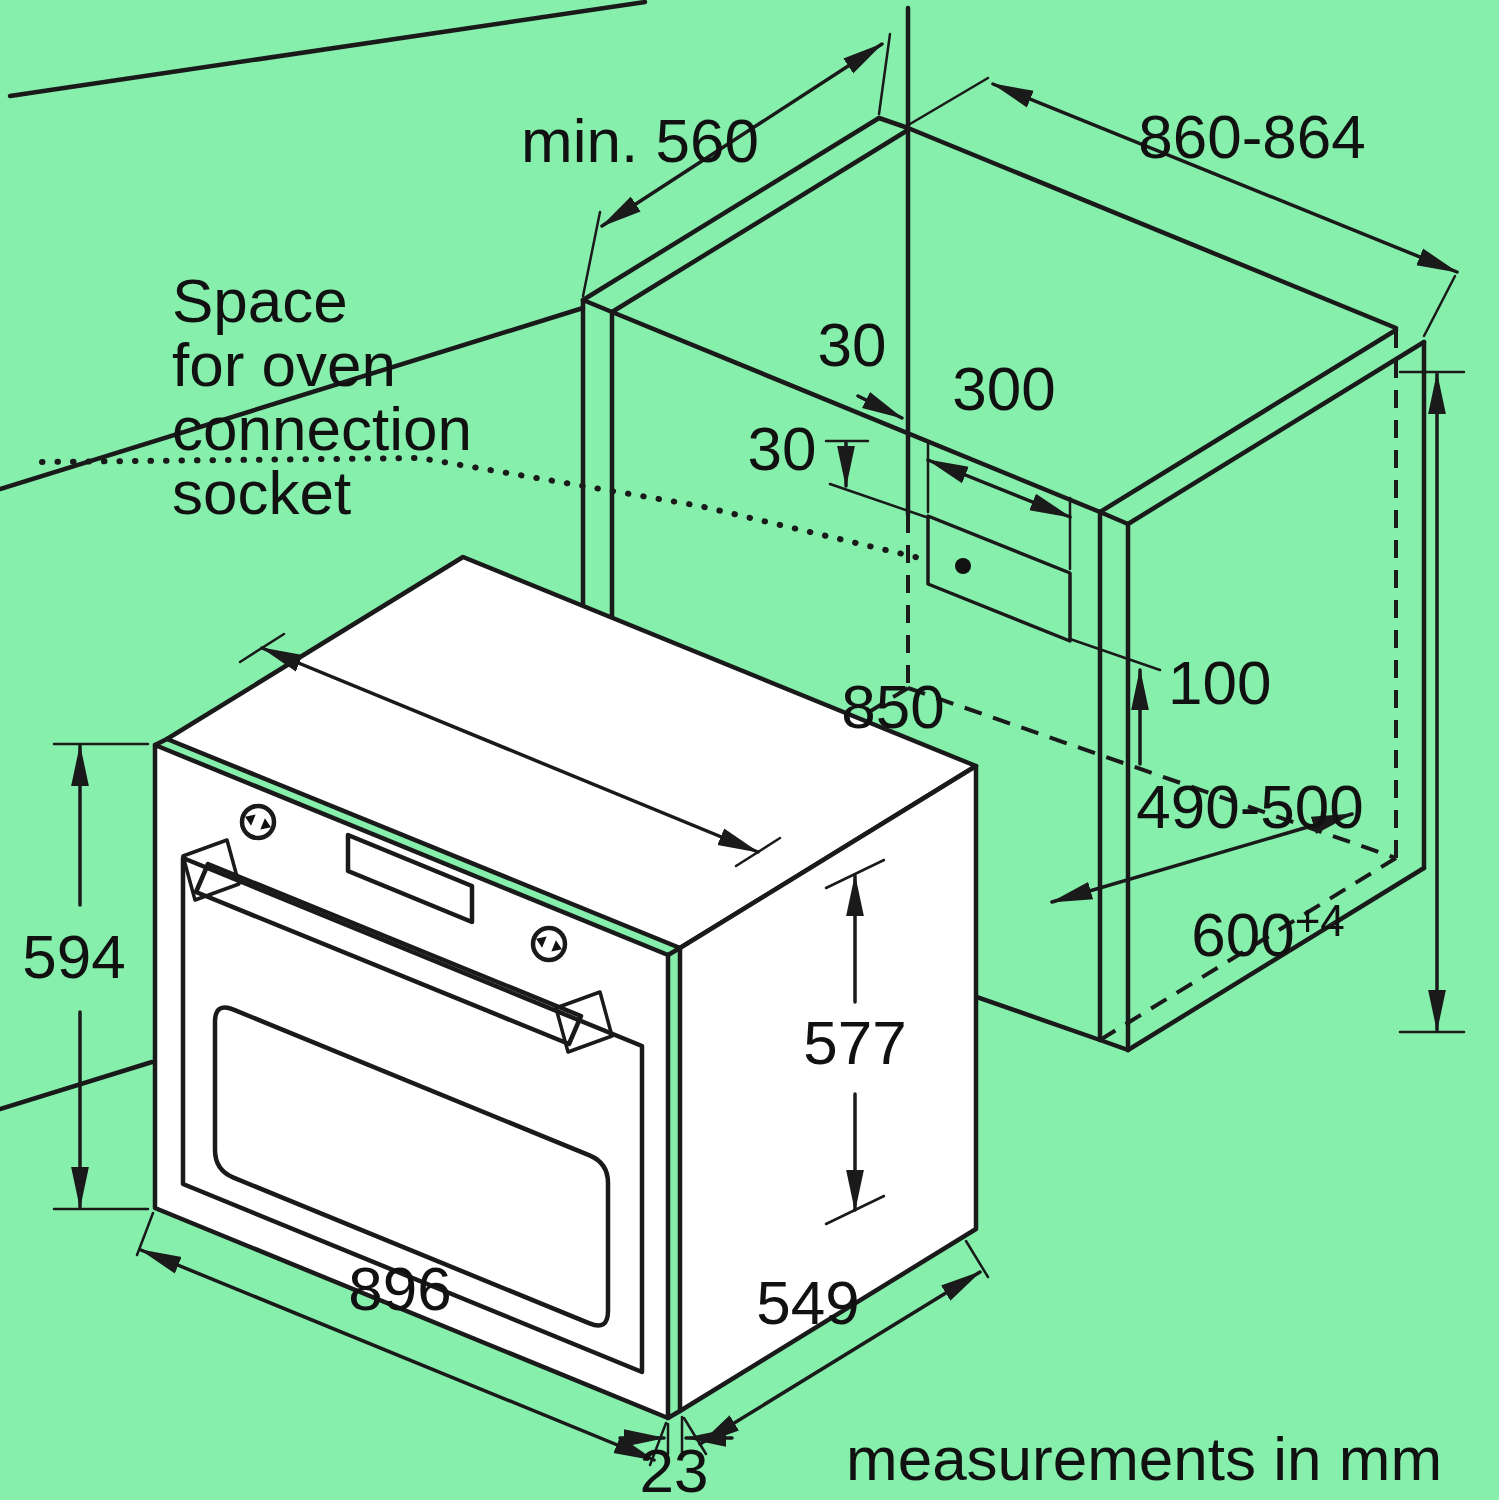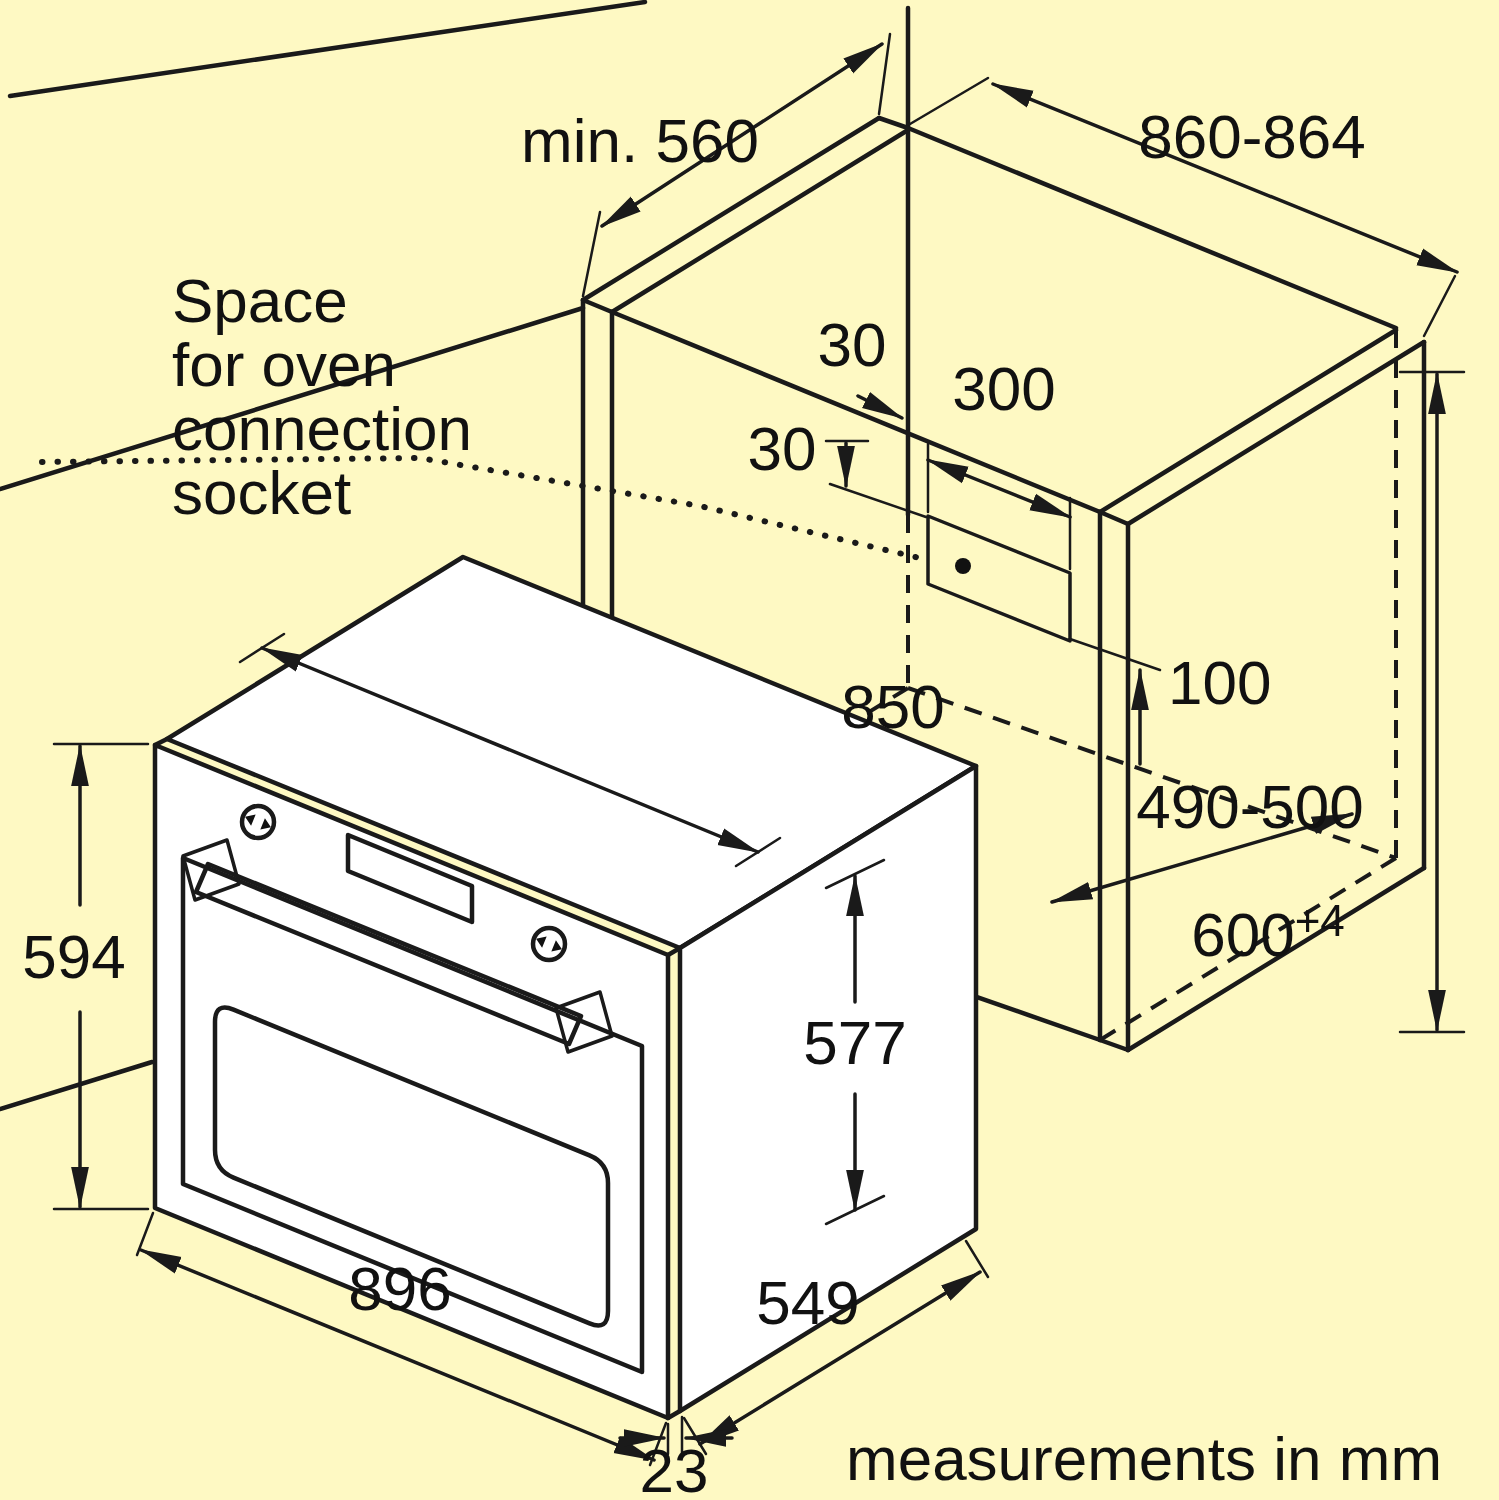--- a/index.html
+++ b/index.html
@@ -1,16 +1,16 @@
 <!DOCTYPE html>
 <html><head>
 <meta charset="utf-8">
 <style>
   html,body{margin:0;padding:0;background:#fff;}
-  .stage{width:1499px;height:1500px;position:relative;background:#fef9c3;}
+  .stage{width:1499px;height:1500px;position:relative;background:#86efac;}
   svg{display:block;}
   svg text{font-family:"Liberation Sans","DejaVu Sans",sans-serif;fill:#111;}
   .lbl{font-size:62px;}
   .lbl-sup{font-size:44px;}
   .main{stroke:#1a1a1a;stroke-width:4.5;fill:none;stroke-linecap:round;}
   .dim{stroke:#1a1a1a;stroke-width:3.5;fill:none;stroke-linecap:round;}
   .thin{stroke:#1a1a1a;stroke-width:2.5;fill:none;stroke-linecap:round;}
   .dash{stroke:#1a1a1a;stroke-width:4;fill:none;stroke-dasharray:18 12;stroke-linecap:butt;}
   .dots{stroke:#1a1a1a;stroke-width:6;fill:none;stroke-dasharray:0.5 15;stroke-linecap:round;}
   .face{fill:#ffffff;}

